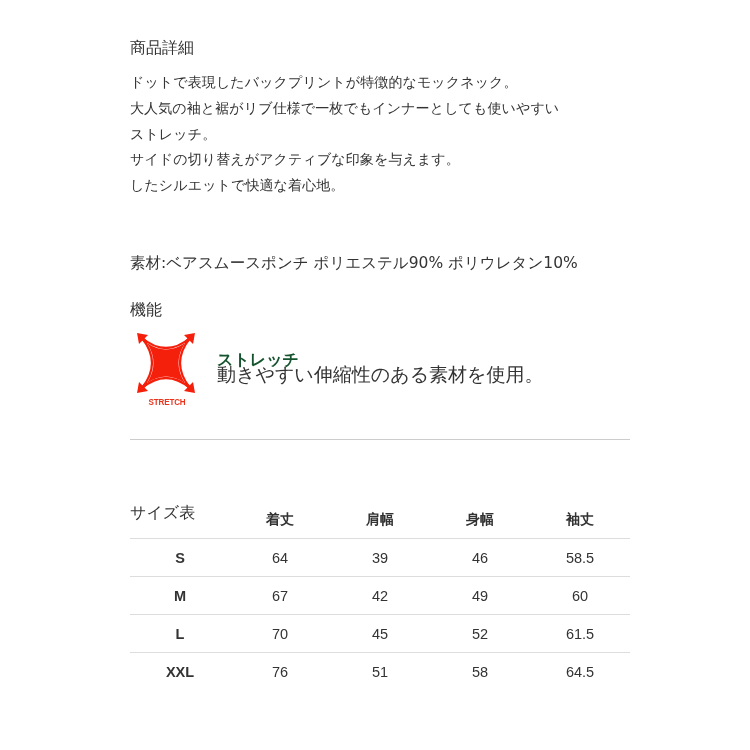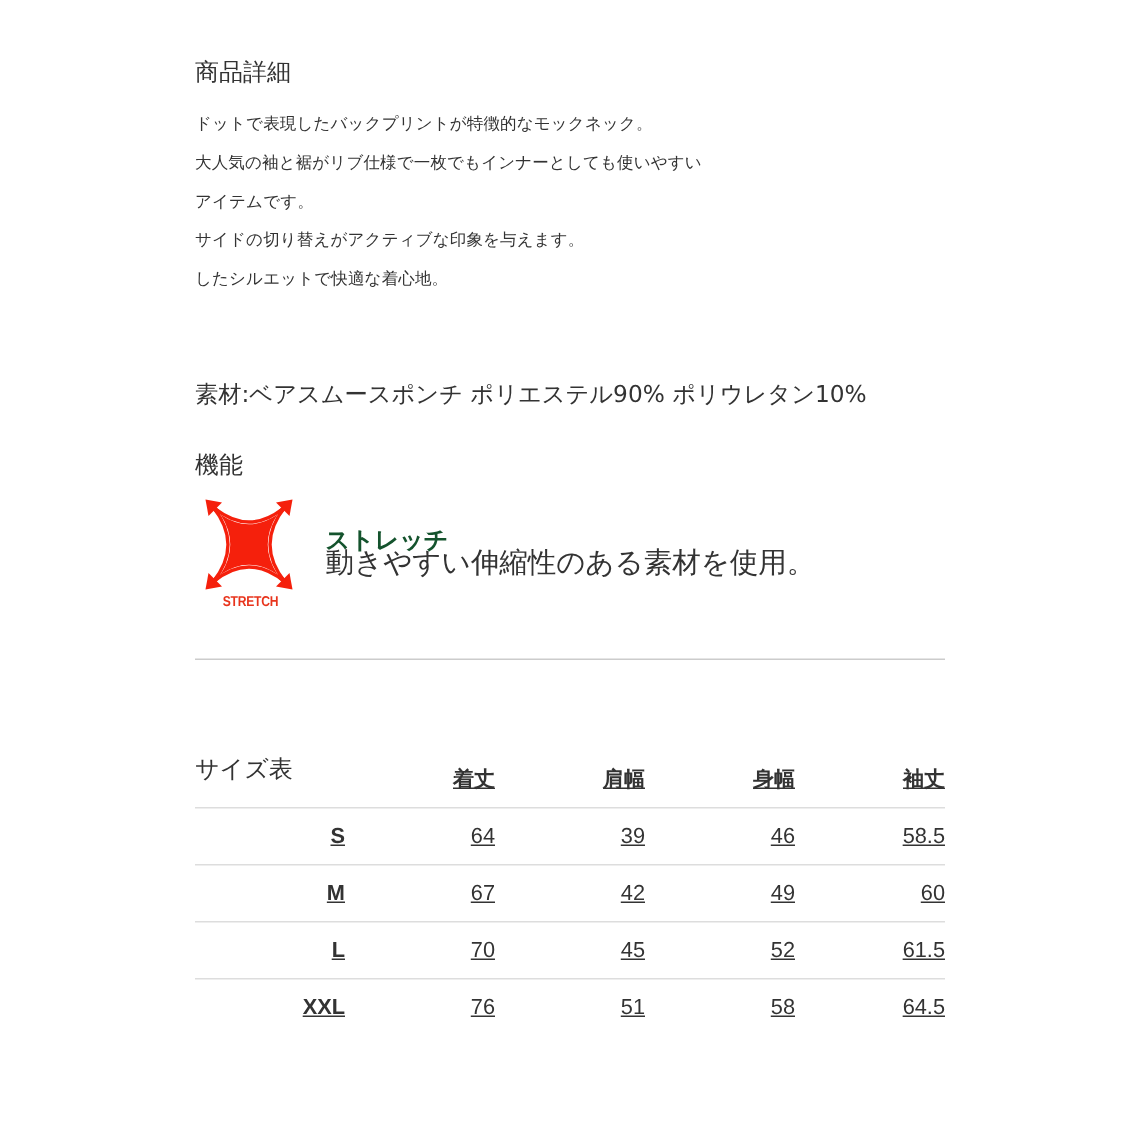--- a/index.html
+++ b/index.html
@@ -28,21 +28,21 @@
       font-weight: normal;
       color: #333333;
       line-height: 20px;
       white-space: nowrap;
     }
     .desc {
       position: absolute;
       left: 0;
       top: 70px;
       width: 520px;
-      font-size: 11px;
+      font-size: 14px;
       line-height: 25.8px;
       color: #333333;
       letter-spacing: 0.1px;
     }
     .desc .line {
       display: block;
       white-space: nowrap;
     }
     .material {
       position: absolute;
@@ -108,26 +108,25 @@
     .size-table {
       position: absolute;
       left: 0;
       top: 502px;
       width: 500px;
       border-collapse: collapse;
       table-layout: fixed;
     }
     .size-table th, .size-table td {
       width: 100px;
-      text-align: right;
+      text-align: center;
       padding: 0;
       font-family: "Liberation Sans", sans-serif;
       font-size: 14.5px;
       color: #333333;
-      text-decoration: underline;
     }
     .size-table thead th {
       height: 36px;
       font-family: "DejaVu Sans", sans-serif;
       font-weight: bold;
       font-size: 14px;
       border-bottom: 1px solid #dddddd;
       vertical-align: middle;
     }
     .size-table tbody td {
@@ -146,21 +145,21 @@
 </head>
 <body>
 
 <div class="wrap">
 
   <div class="section-title" style="top:38px;">商品詳細</div>
 
   <div class="desc">
     <span class="line">ドットで表現したバックプリントが特徴的なモックネック。</span>
     <span class="line">大人気の袖と裾がリブ仕様で一枚でもインナーとしても使いやすい</span>
-    <span class="line">アイテムです。</span>
+    <span class="line">ストレッチ。</span>
     <span class="line">サイドの切り替えがアクティブな印象を与えます。</span>
     <span class="line">したシルエットで快適な着心地。</span>
   </div>
 
   <div class="material">素材:ベアスムースポンチ ポリエステル90% ポリウレタン10%</div>
 
   <div class="section-title" style="top:300px;">機能</div>
 
   <div class="feature">
     <div class="feature-icon">

